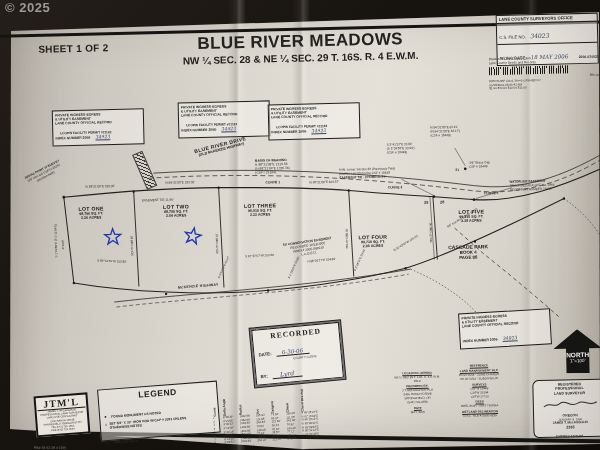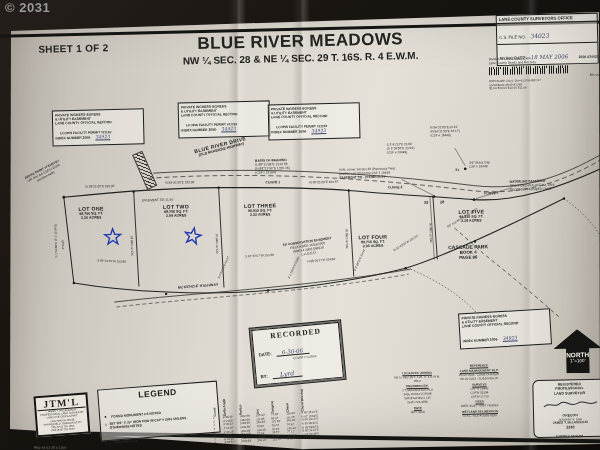--- a/index.html
+++ b/index.html
@@ -38,21 +38,21 @@
 </head>
 <body>
 
 <div id="canvas">
 
   <div class="paper"></div>
   <div class="crease" style="left:228px;"></div>
   <div class="crease" style="left:292px;opacity:.9;"></div>
   <div class="crease" style="left:520px;opacity:.6;"></div>
 
-  <div class="watermark">© 2031</div>
+  <div class="watermark">© 2025</div>
 
   <div class="content">
 
     <div class="hline" style="left:0;top:8px;width:600px;height:3px;"></div>
 
     <div class="hline" style="left:0;top:404px;width:610px;height:4px;transform:rotate(2.2deg);transform-origin:left center;"></div>
 
     <div class="abs b" style="left:38px;top:18px;font-size:10px;letter-spacing:.3px;">SHEET 1 OF 2</div>
     <div class="abs c" style="left:160px;top:12px;width:280px;">
       <div class="b" style="font-size:17px;letter-spacing:.4px;">BLUE RIVER MEADOWS</div>

